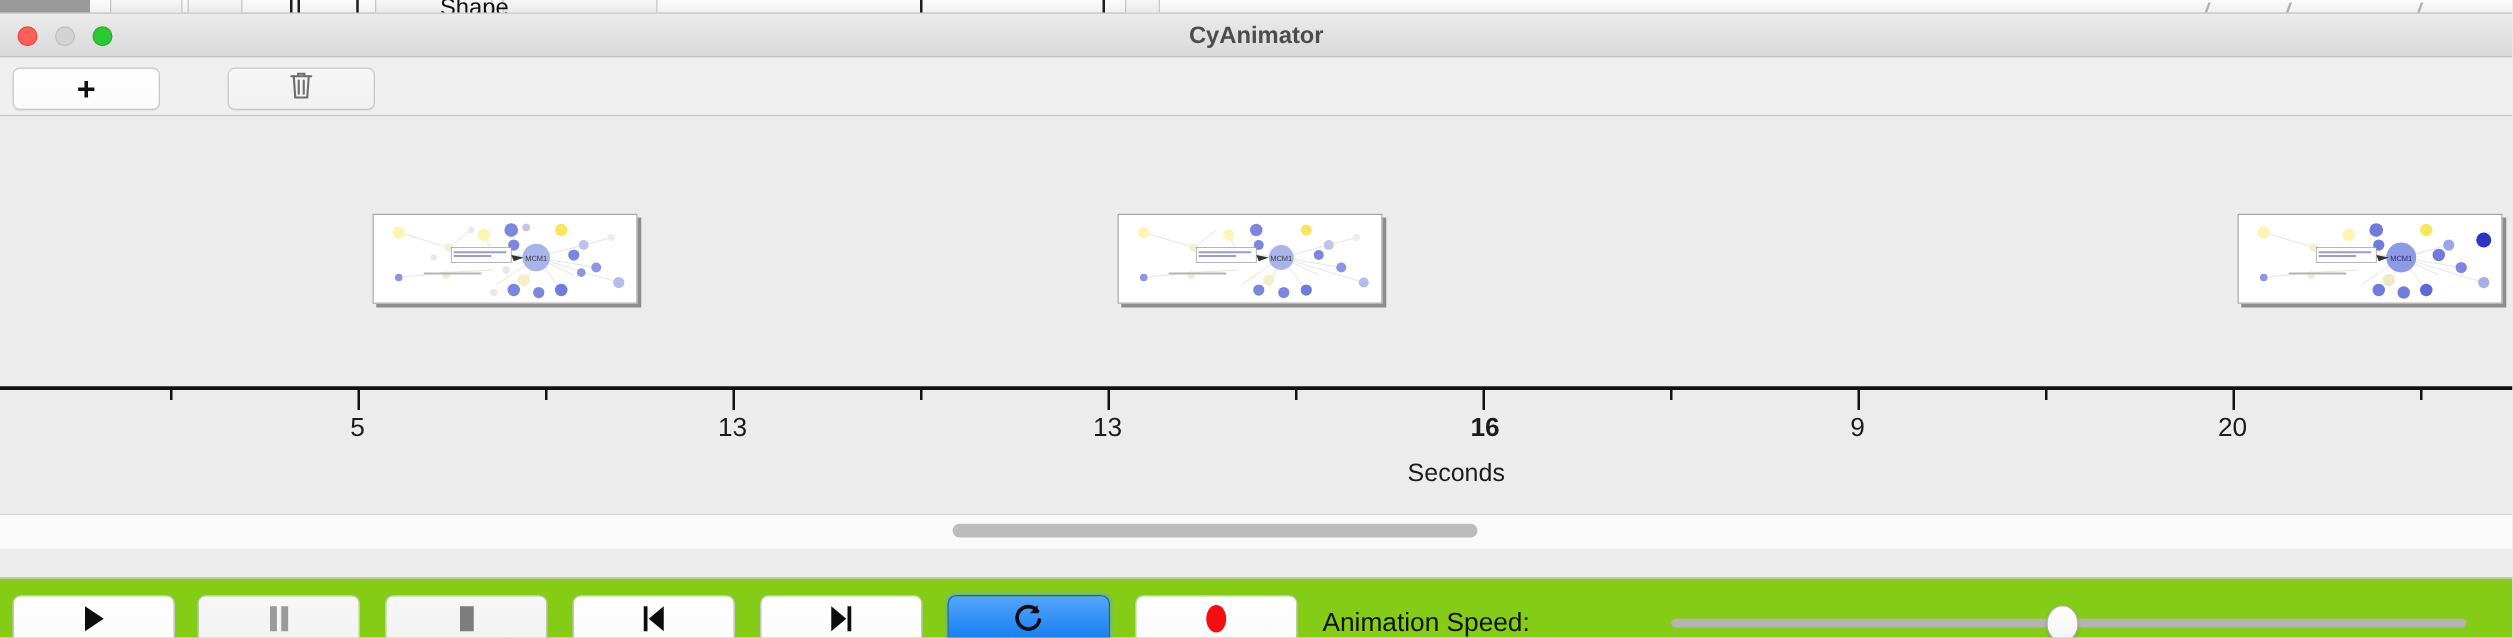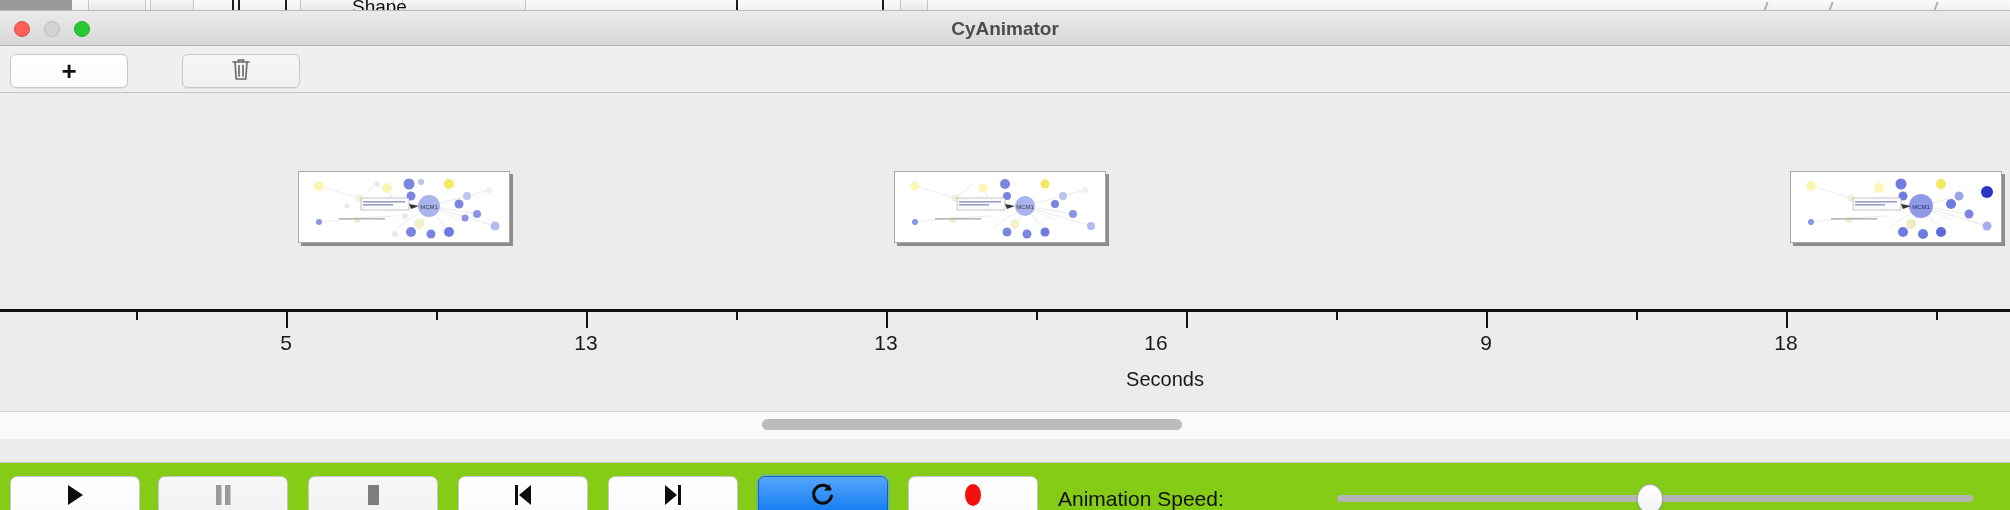--- a/index.html
+++ b/index.html
@@ -351,23 +351,23 @@
     <div class="tick major" style="left:1186px;"></div>
     <div class="tick minor" style="left:1336px;"></div>
     <div class="tick major" style="left:1486px;"></div>
     <div class="tick minor" style="left:1636px;"></div>
     <div class="tick major" style="left:1786px;"></div>
     <div class="tick minor" style="left:1936px;"></div>
 
     <div class="tick-label" style="left:286px;">5</div>
     <div class="tick-label" style="left:586px;">13</div>
     <div class="tick-label" style="left:886px;">13</div>
-    <div class="tick-label" style="left:1156px;">16</div>
+    <div class="tick-label" style="left:1188px;font-weight:bold;">16</div>
     <div class="tick-label" style="left:1486px;">9</div>
-    <div class="tick-label" style="left:1786px;">18</div>
+    <div class="tick-label" style="left:1786px;">20</div>
 
     <div class="axis-title">Seconds</div>
   </div>
 
   <div class="scroll-area">
     <div class="scroll-thumb" style="left:762px;width:420px;"></div>
   </div>
 
   <div class="playbar">
 

